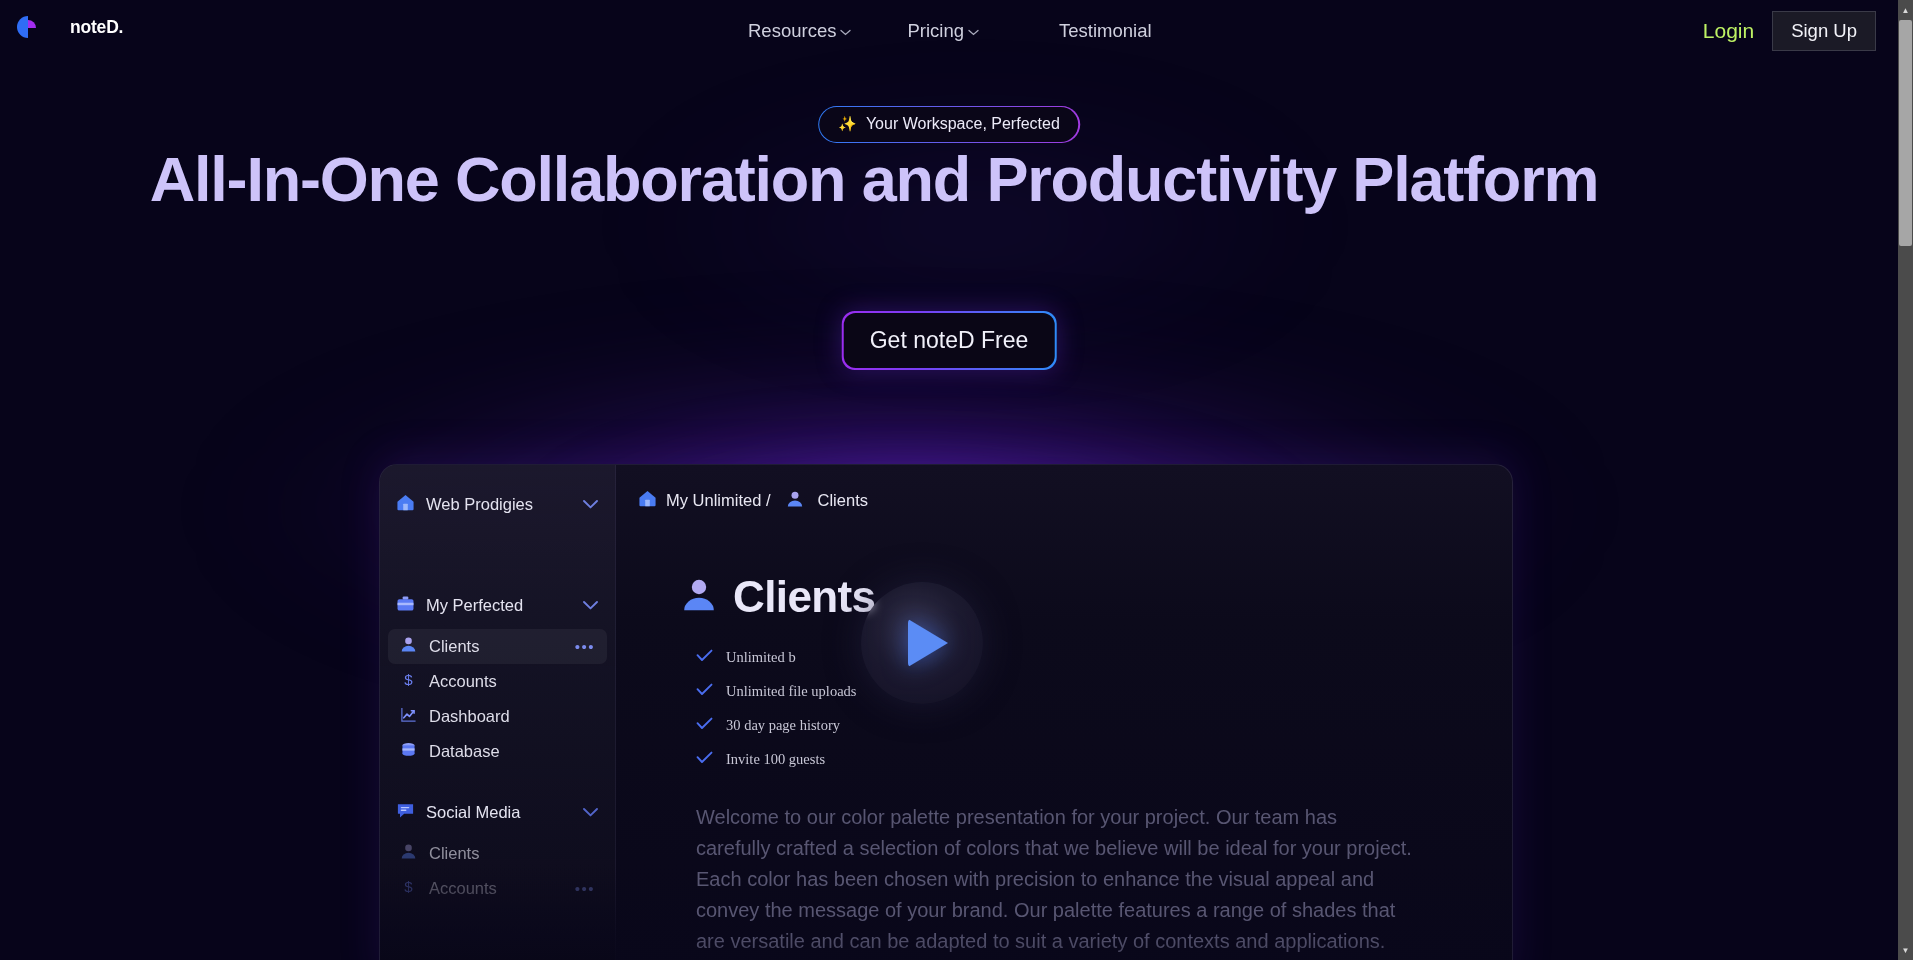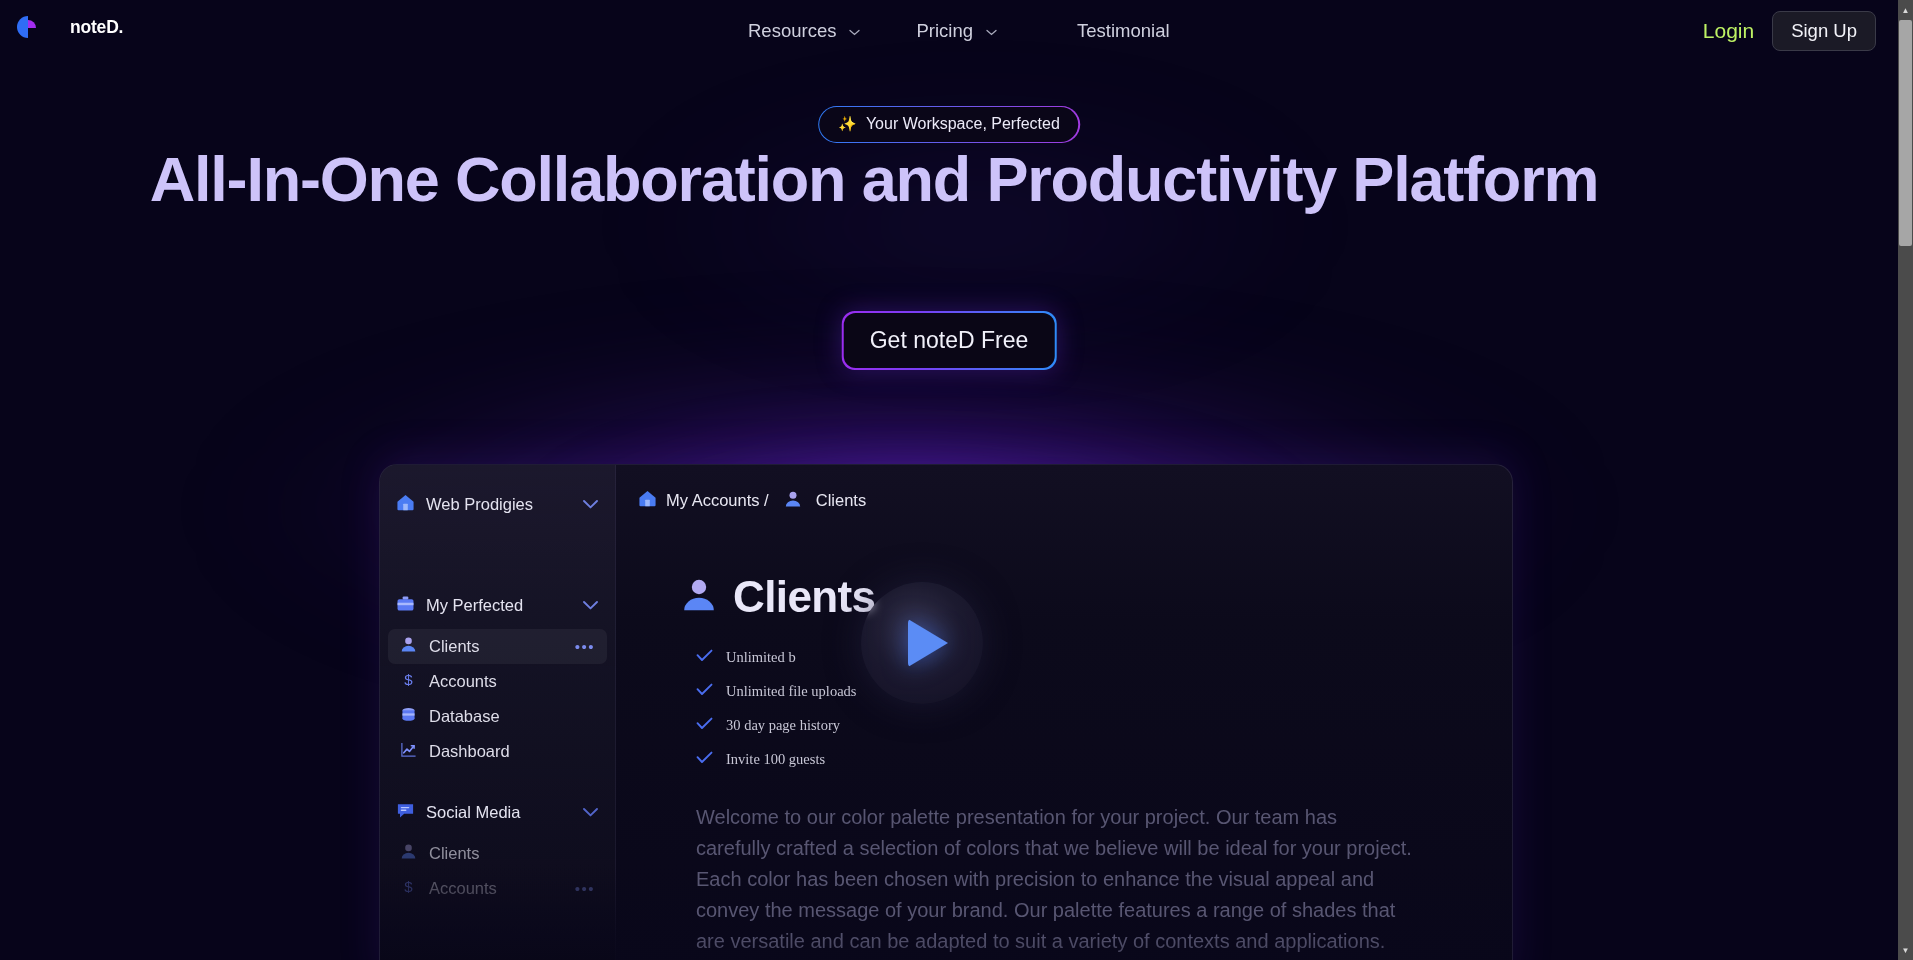--- a/index.html
+++ b/index.html
@@ -56,41 +56,41 @@
   .logo-mark { width: 28px; height: 28px; position: relative; }
   .brand-text {
     color: #ffffff; font-size: 17.5px; font-weight: bold; letter-spacing: -0.2px;
   }
 
   .nav-center {
     position: absolute; left: 720px; top: 0;
     height: 62px; display: flex; align-items: center; gap: 0px;
   }
   .nav-item {
-    display: flex; align-items: center; gap: 13px;
+    display: flex; align-items: center; gap: 4px;
     color: #cfd0de; font-size: 18.5px;
     padding: 0 28px; cursor: pointer;
     white-space: nowrap;
   }
   .nav-item .caret {
     font-size: 11px; color: #a9abbd; position: relative; top: 1px;
   }
 
   .nav-right {
     position: absolute; right: 22px; top: 11px;
     display: flex; align-items: center; gap: 18px;
   }
   .login-link {
     color: #bef264; font-size: 21px; cursor: pointer;
   }
   .signup-btn {
     color: #f2f2f8; font-size: 18.5px;
     background: #1b1a26;
     border: 1px solid #3a3a48;
-    border-radius: 8px;
+    border-radius: 0;
     padding: 8px 18px;
     cursor: pointer;
   }
 
   
   .hero { position: absolute; left: 0; top: 0; width: 1898px; z-index: 10; }
   .badge-wrap {
     position: absolute; left: 50%; transform: translateX(-50%);
     top: 106px;
   }
@@ -376,40 +376,40 @@
           <svg width="17" height="17" viewBox="0 0 18 18">
               <text x="9" y="14.5" font-size="16" fill="#6b7ff0" text-anchor="middle" font-family="Liberation Sans, sans-serif">$</text>
             </svg>
         </span>
         <span class="i-label">Accounts</span>
       </div>
 
       <div class="sb-item">
         <span>
           <svg width="17" height="17" viewBox="0 0 18 18">
+              <path d="M2 2 L2 16 L16.5 16" stroke="#5f72d8" stroke-width="1.3" fill="none"></path>
+              <path d="M4 12.5 L7.4 8.6 L10 11 L14.6 5.4" stroke="#7f92ff" stroke-width="1.7" fill="none" stroke-linecap="round" stroke-linejoin="round"></path>
+              <path d="M12 5 L14.9 5 L14.9 7.8" stroke="#7f92ff" stroke-width="1.6" fill="none" stroke-linecap="round"></path>
+            </svg>
+        </span>
+        <span class="i-label">Dashboard</span>
+      </div>
+
+      <div class="sb-item">
+        <span>
+          <svg width="17" height="17" viewBox="0 0 18 18">
               <ellipse cx="9" cy="4.6" rx="6.4" ry="2.5" fill="#8f9ff7"></ellipse>
               <rect x="2.6" y="4.6" width="12.8" height="8.6" fill="#5b78f2"></rect>
               <rect x="2.6" y="7.8" width="12.8" height="2.4" fill="#a7b6fb"></rect>
               <ellipse cx="9" cy="13.2" rx="6.4" ry="2.5" fill="#5b78f2"></ellipse>
             </svg>
         </span>
         <span class="i-label">Database</span>
       </div>
 
-      <div class="sb-item">
-        <span>
-          <svg width="17" height="17" viewBox="0 0 18 18">
-              <path d="M2 2 L2 16 L16.5 16" stroke="#5f72d8" stroke-width="1.3" fill="none"></path>
-              <path d="M4 12.5 L7.4 8.6 L10 11 L14.6 5.4" stroke="#7f92ff" stroke-width="1.7" fill="none" stroke-linecap="round" stroke-linejoin="round"></path>
-              <path d="M12 5 L14.9 5 L14.9 7.8" stroke="#7f92ff" stroke-width="1.6" fill="none" stroke-linecap="round"></path>
-            </svg>
-        </span>
-        <span class="i-label">Dashboard</span>
-      </div>
-
       <div style="height:26px;"></div>
 
       <div class="sb-group">
         <span>
           <svg width="19" height="19" viewBox="0 0 20 20">
               <path d="M2 3.4 L18 3.4 L18 13.4 L8.6 13.4 L4.2 17.4 L4.2 13.4 L2 13.4 Z" fill="#3f5fe0"></path>
               <rect x="5" y="6.2" width="9" height="1.4" rx="0.7" fill="#b9c6ff"></rect>
               <rect x="5" y="9" width="6" height="1.4" rx="0.7" fill="#b9c6ff"></rect>
             </svg>
         </span>
@@ -448,21 +448,21 @@
 
     <div class="app-main">
 
       <div class="crumb">
         <span>
           <svg width="19" height="19" viewBox="0 0 20 20">
               <path d="M10 2 L18.5 9.2 L18.5 17 A1.2 1.2 0 0 1 17.3 18.2 L2.7 18.2 A1.2 1.2 0 0 1 1.5 17 L1.5 9.2 Z" fill="#4a7cf3"></path>
               <rect x="7.6" y="11.2" width="4.8" height="7" rx="0.6" fill="#9db8fb"></rect>
             </svg>
         </span>
-        <span class="crumb-text">My Accounts /</span>
+        <span class="crumb-text">My Unlimited /</span>
         <span style="margin-left:6px;">
           <svg width="18" height="18" viewBox="0 0 18 18">
               <circle cx="9" cy="5.2" r="3.5" fill="#a9a2ee"></circle>
               <path d="M1.8 16.4 A7.2 6 0 0 1 16.2 16.4 Z" fill="#5b86f5"></path>
             </svg>
         </span>
         <span class="crumb-text" style="margin-left:5px;">Clients</span>
       </div>
 
       <div class="page-head">

